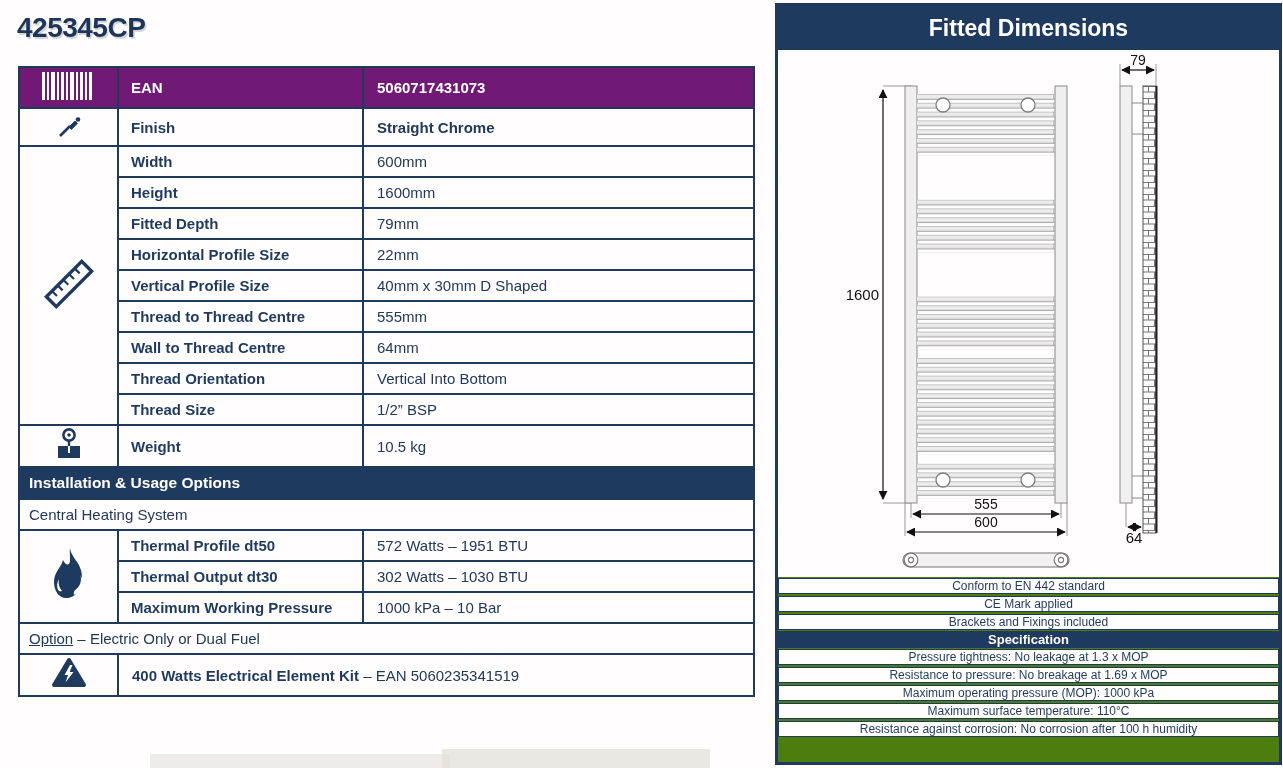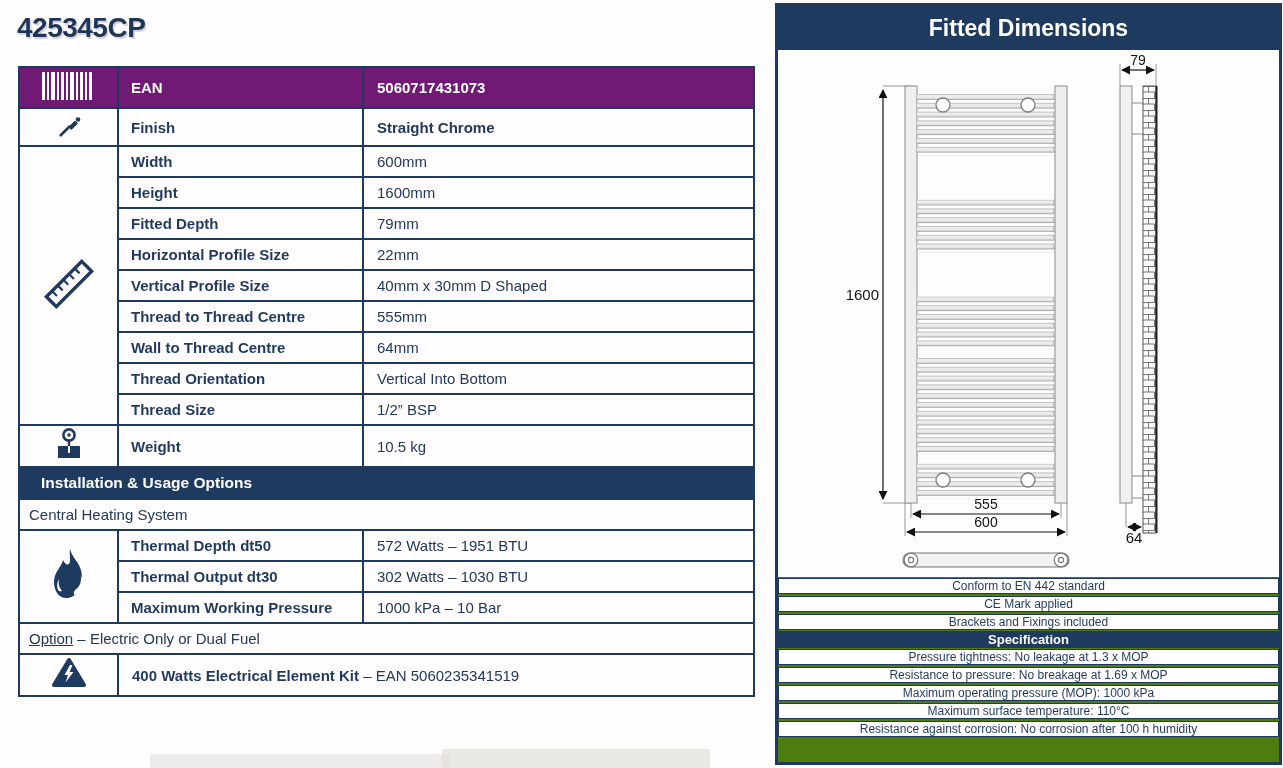--- a/index.html
+++ b/index.html
@@ -18,21 +18,21 @@
     position:absolute;left:18px;top:66px;width:735px;
     border-collapse:collapse;table-layout:fixed;
   }
   table.spec td{border:2px solid #1f3a5f;vertical-align:middle;box-sizing:border-box;}
   td.ic{width:99px;text-align:center;}
   td.lbl{width:245px;font-weight:bold;font-size:15px;padding:0 4px 0 12px;color:#1f3a5f;}
   td.val{width:391px;font-size:15px;padding:0 4px 0 13px;color:#21395c;}
   tr.std td{height:31px;}
   tr.hdr td{height:41px;background:#701a75;color:#fff;}
   tr.hdr td.lbl,tr.hdr td.val{font-weight:bold;color:#fff;}
-  tr.band td{height:32px;background:#1f3a5f;color:#fff;font-weight:bold;font-size:15.5px;padding-left:21px;}
+  tr.band td{height:32px;background:#1f3a5f;color:#fff;font-weight:bold;font-size:15.5px;padding-left:9px;}
   tr.full td{height:31px;font-size:15px;padding-left:9px;color:#21395c;}
   tr.elem td{height:42px;}
   .u{text-decoration:underline;}
   .b{font-weight:bold;color:#1f3a5f;}
   td.smaller{font-size:15px;margin-top:19px;}
   
   .panel{
     position:absolute;left:775px;top:3px;width:507px;height:762px;
     border:3.5px solid #1f3a5f;box-sizing:border-box;background:#4d7c0f;
     display:flex;flex-direction:column;
@@ -175,21 +175,21 @@
   </tr>
 
   <tr class="std">
     <td class="ic" rowspan="3">
       <svg width="46" height="58" viewBox="0 0 46 58" aria-hidden="true">
         <path fill="#1f3a5f" d="M24 2 C25 12 36 17 36 31 C36 43 30 51 22 52 C13 53 8 45 8 36 C8 26 15 22 17 14 C19 19 24 21 24 14 C24 9 23.5 5 24 2 Z"></path>
         <path fill="#fffdfd" d="M29 44 C34 41 36 35 34.5 29 C39 37 36 46 28 49 C27.5 47.5 28 45.5 29 44 Z"></path>
         <path fill="#fffdfd" d="M12 44 C10.5 40 11 36 13 33 C12 38 13.5 42 16 45 C14.5 45.8 13 45.2 12 44 Z"></path>
       </svg>
     </td>
-    <td class="lbl">Thermal Depth dt50</td>
+    <td class="lbl">Thermal Profile dt50</td>
     <td class="val">572 Watts – 1951 BTU</td>
   </tr>
   <tr class="std">
     <td class="lbl">Thermal Output dt30</td>
     <td class="val smaller">302 Watts – 1030 BTU</td>
   </tr>
   <tr class="std">
     <td class="lbl">Maximum Working Pressure</td>
     <td class="val">1000 kPa – 10 Bar</td>
   </tr>

